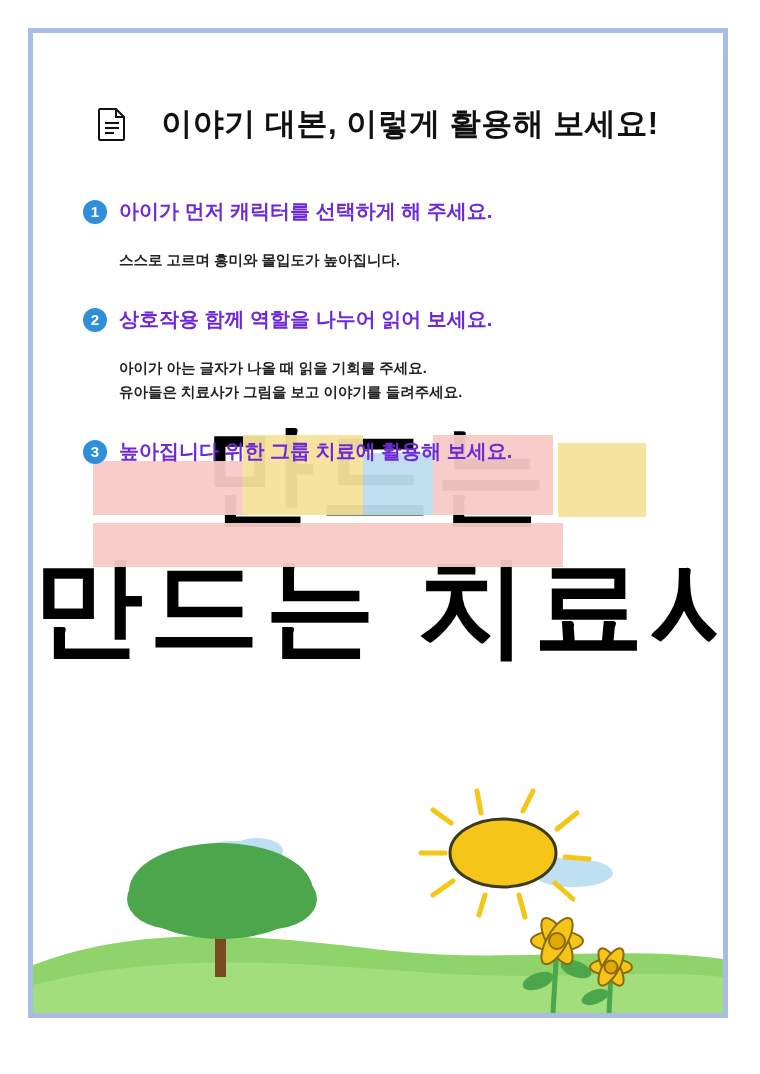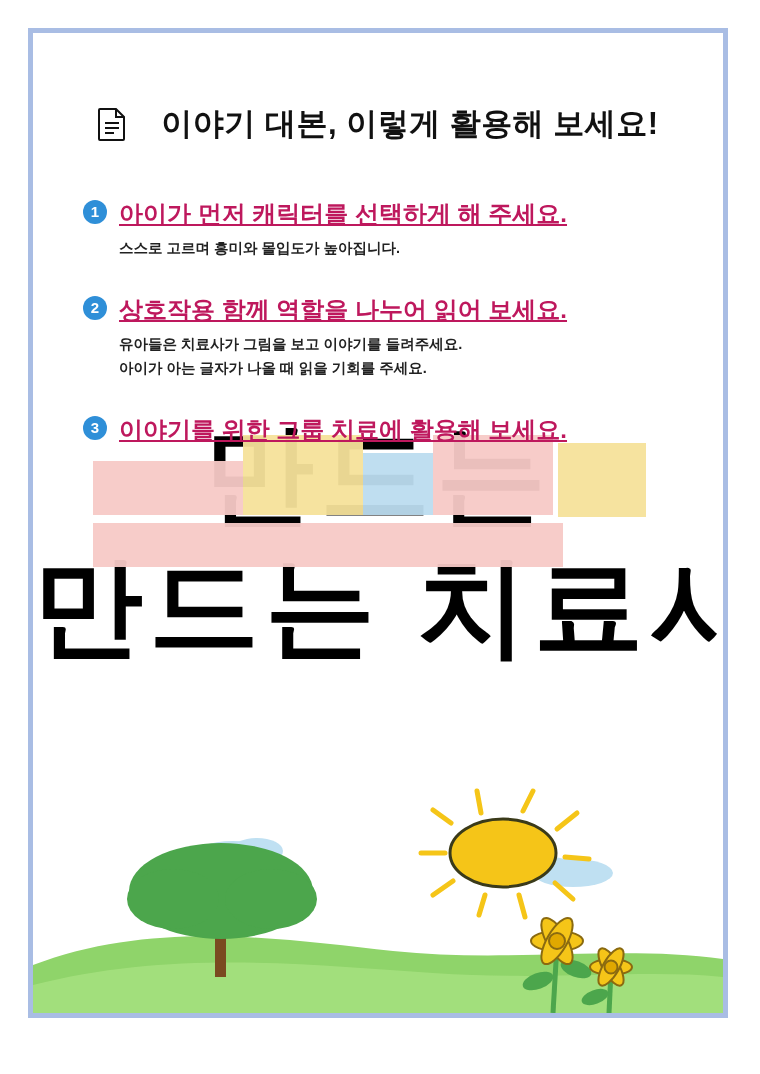--- a/index.html
+++ b/index.html
@@ -107,29 +107,28 @@
     border-radius: 50%;
     background: #2f8fd8;
     color: #ffffff;
     font-size: 15px;
     font-weight: 700;
     line-height: 24px;
     text-align: center;
     margin-top: 1px;
   }
   .tip-title {
-    font-size: 24px;
-    font-weight: 700;
-    color: #be185d;
+    font-size: 20px;
+    font-weight: 700;
+    color: #6d28d9;
     line-height: 1.25;
-    text-decoration: underline;
   }
   .tip-body {
     margin-left: 36px;
-    margin-top: 8px;
+    margin-top: 25px;
   }
   .tip-line {
     font-size: 14.5px;
     font-weight: 700;
     color: #222222;
     line-height: 1.65;
   }
 
   
   .illustration {
@@ -181,29 +180,29 @@
         <div class="tip-line">스스로 고르며 흥미와 몰입도가 높아집니다.</div>
       </div>
     </div>
 
     <div class="tip">
       <div class="tip-head">
         <span class="badge">2</span>
         <span class="tip-title">상호작용 함께 역할을 나누어 읽어 보세요.</span>
       </div>
       <div class="tip-body">
+        <div class="tip-line">아이가 아는 글자가 나올 때 읽을 기회를 주세요.</div>
         <div class="tip-line">유아들은 치료사가 그림을 보고 이야기를 들려주세요.</div>
-        <div class="tip-line">아이가 아는 글자가 나올 때 읽을 기회를 주세요.</div>
       </div>
     </div>
 
     <div class="tip">
       <div class="tip-head">
         <span class="badge">3</span>
-        <span class="tip-title">이야기를 위한 그룹 치료에 활용해 보세요.</span>
+        <span class="tip-title">높아집니다 위한 그룹 치료에 활용해 보세요.</span>
       </div>
     </div>
 
   </div>
 
   <div class="illustration">
     <svg width="100%" height="300" viewBox="0 0 690 300" preserveAspectRatio="none">
 
       <path d="M0 252 C 120 206, 250 226, 360 238 C 470 250, 590 232, 690 246 L690 300 L0 300 Z" fill="#8fd46a"></path>
       <path d="M0 272 C 140 236, 280 252, 400 260 C 520 268, 610 256, 690 264 L690 300 L0 300 Z" fill="#a6e07f" opacity="0.85"></path>

